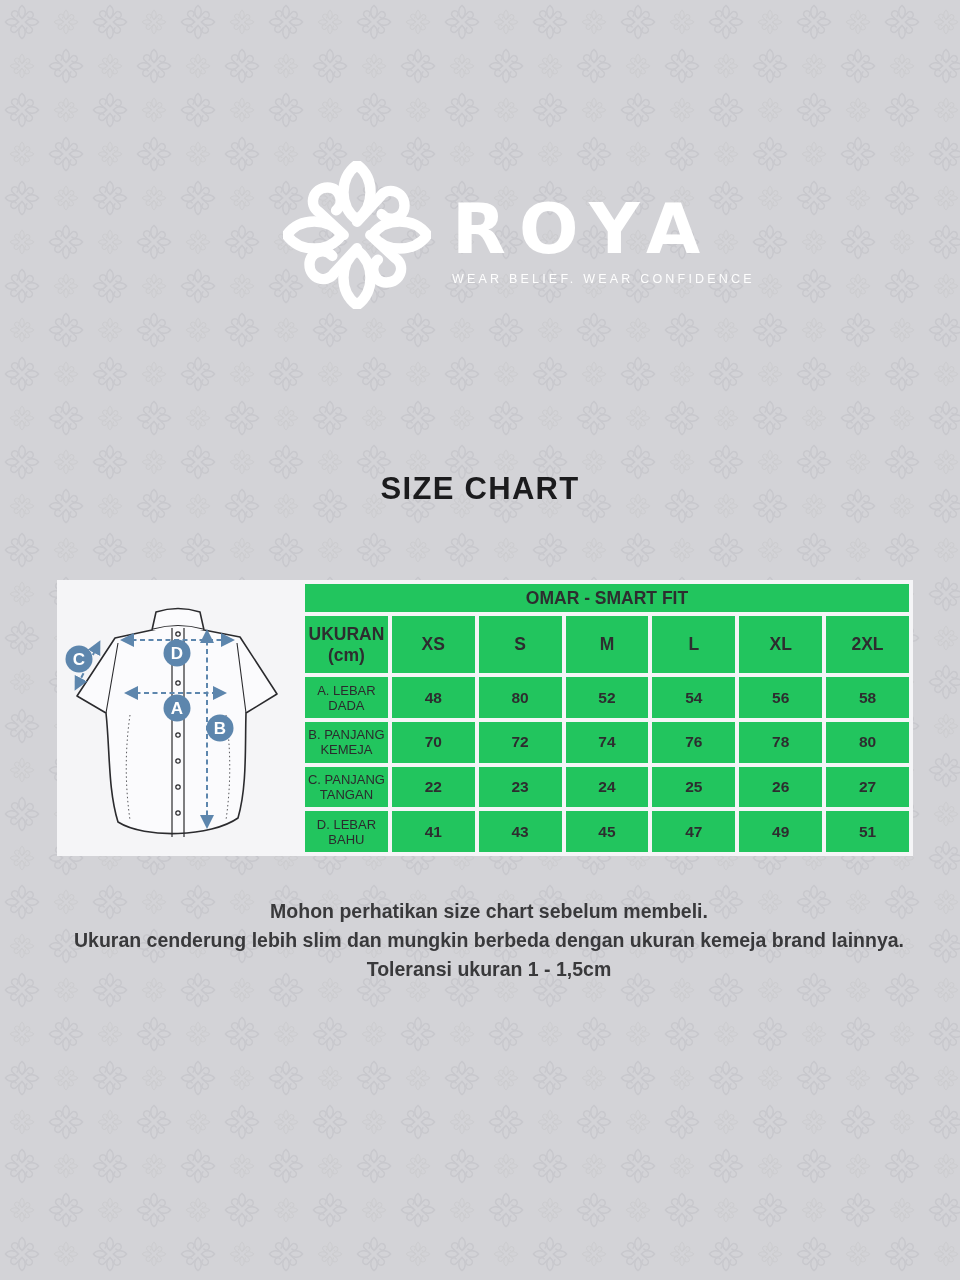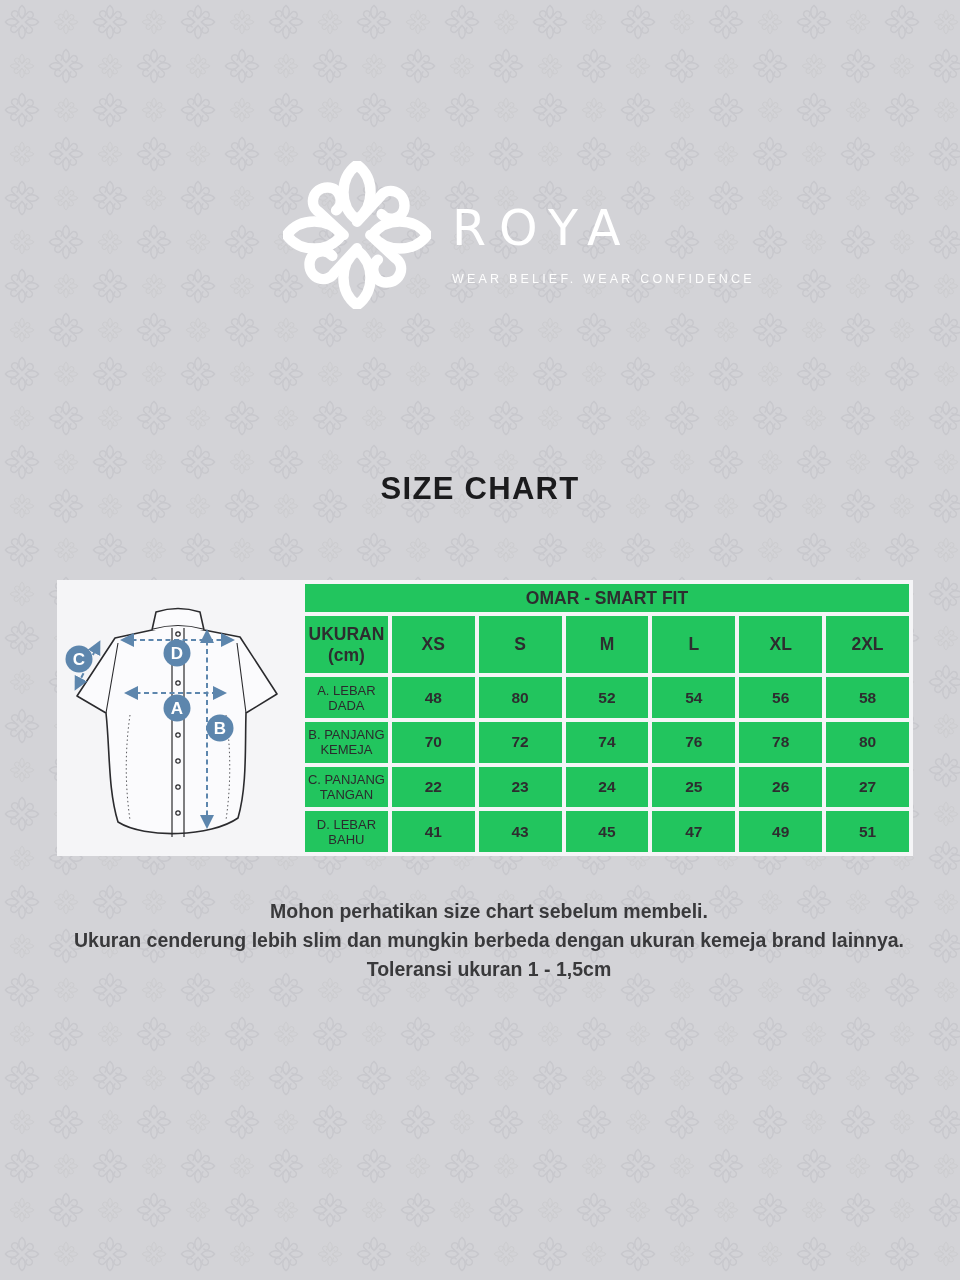--- a/index.html
+++ b/index.html
@@ -9,21 +9,21 @@
     font-family:"Liberation Sans", sans-serif;
   }
   .abs{position:absolute;}
   
   #bg-pattern{left:0;top:0;width:960px;height:1280px;}
   
   #logo-motif{left:283px;top:161px;width:148px;height:148px;}
   #brand-text{left:452px;top:194px;color:#ffffff;}
   #brand-name{
     font-family:"DejaVu Sans", sans-serif;
-    font-size:49px;font-weight:400;line-height:70px;letter-spacing:13px;
+    font-size:70px;font-weight:700;line-height:70px;letter-spacing:13px;
     margin:0;white-space:nowrap;
   }
   #brand-tagline{
     margin-top:8px;font-size:12.5px;font-weight:400;letter-spacing:3.2px;
     white-space:nowrap;color:#fefefe;
   }
   
   #page-title{
     left:0;top:471px;width:960px;text-align:center;
     font-size:31px;font-weight:600;letter-spacing:1.3px;color:#1b1b1d;

